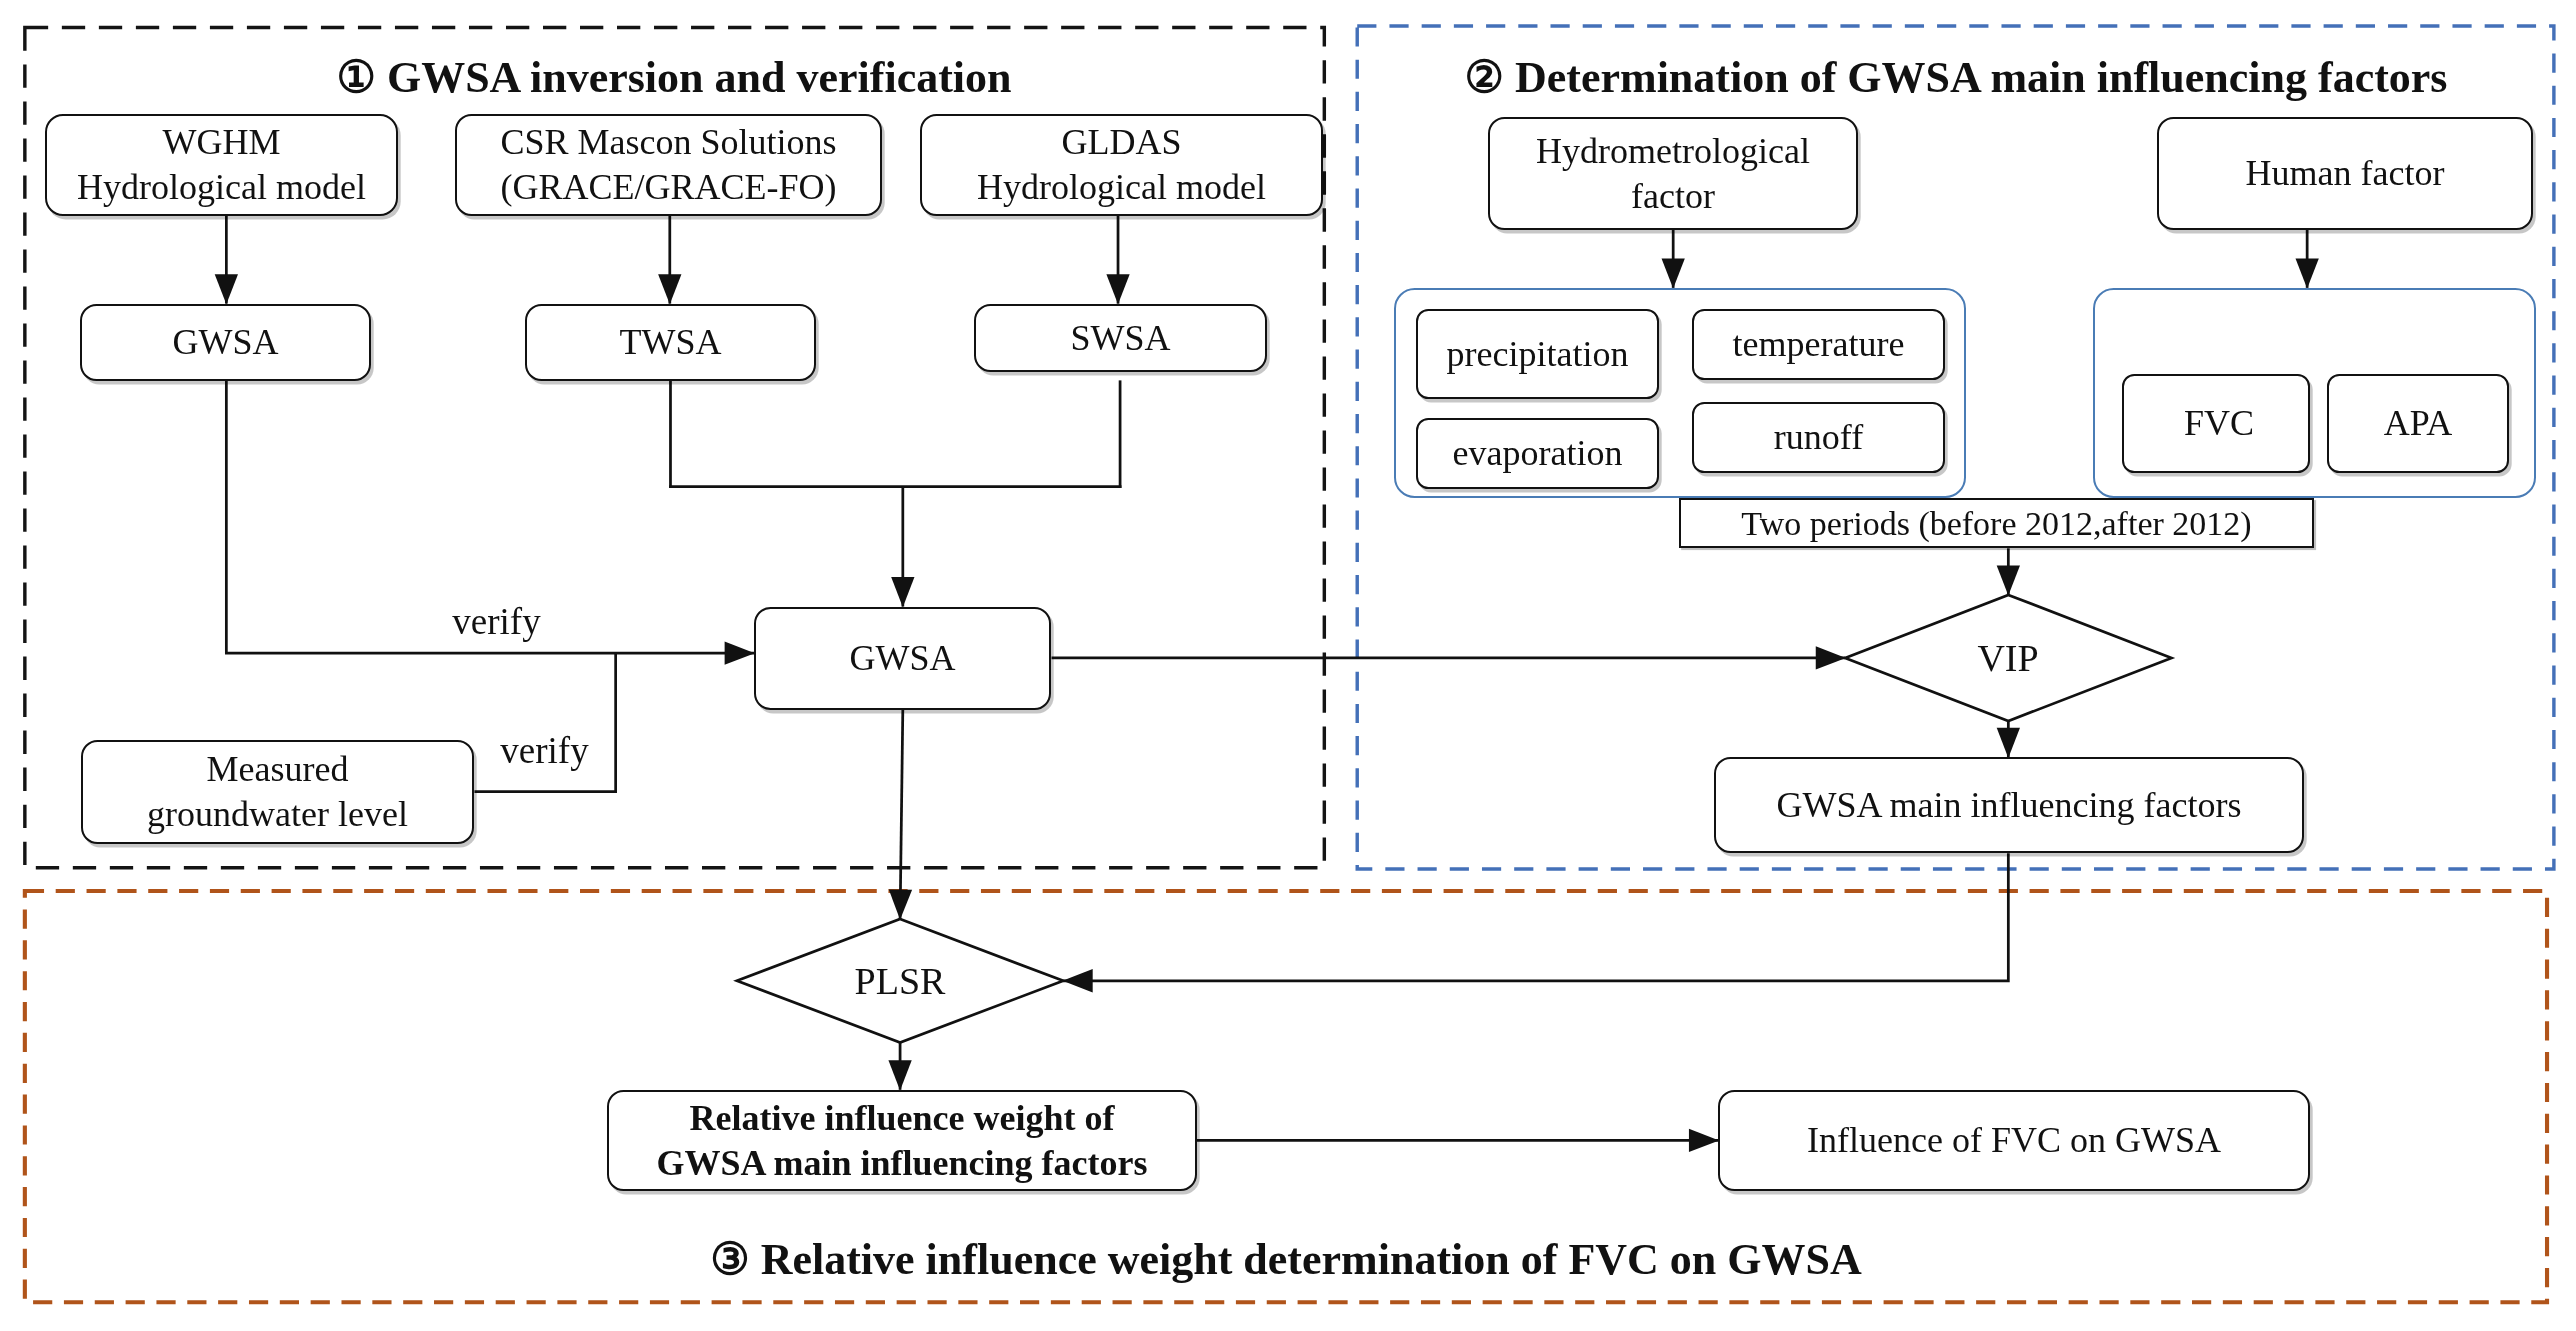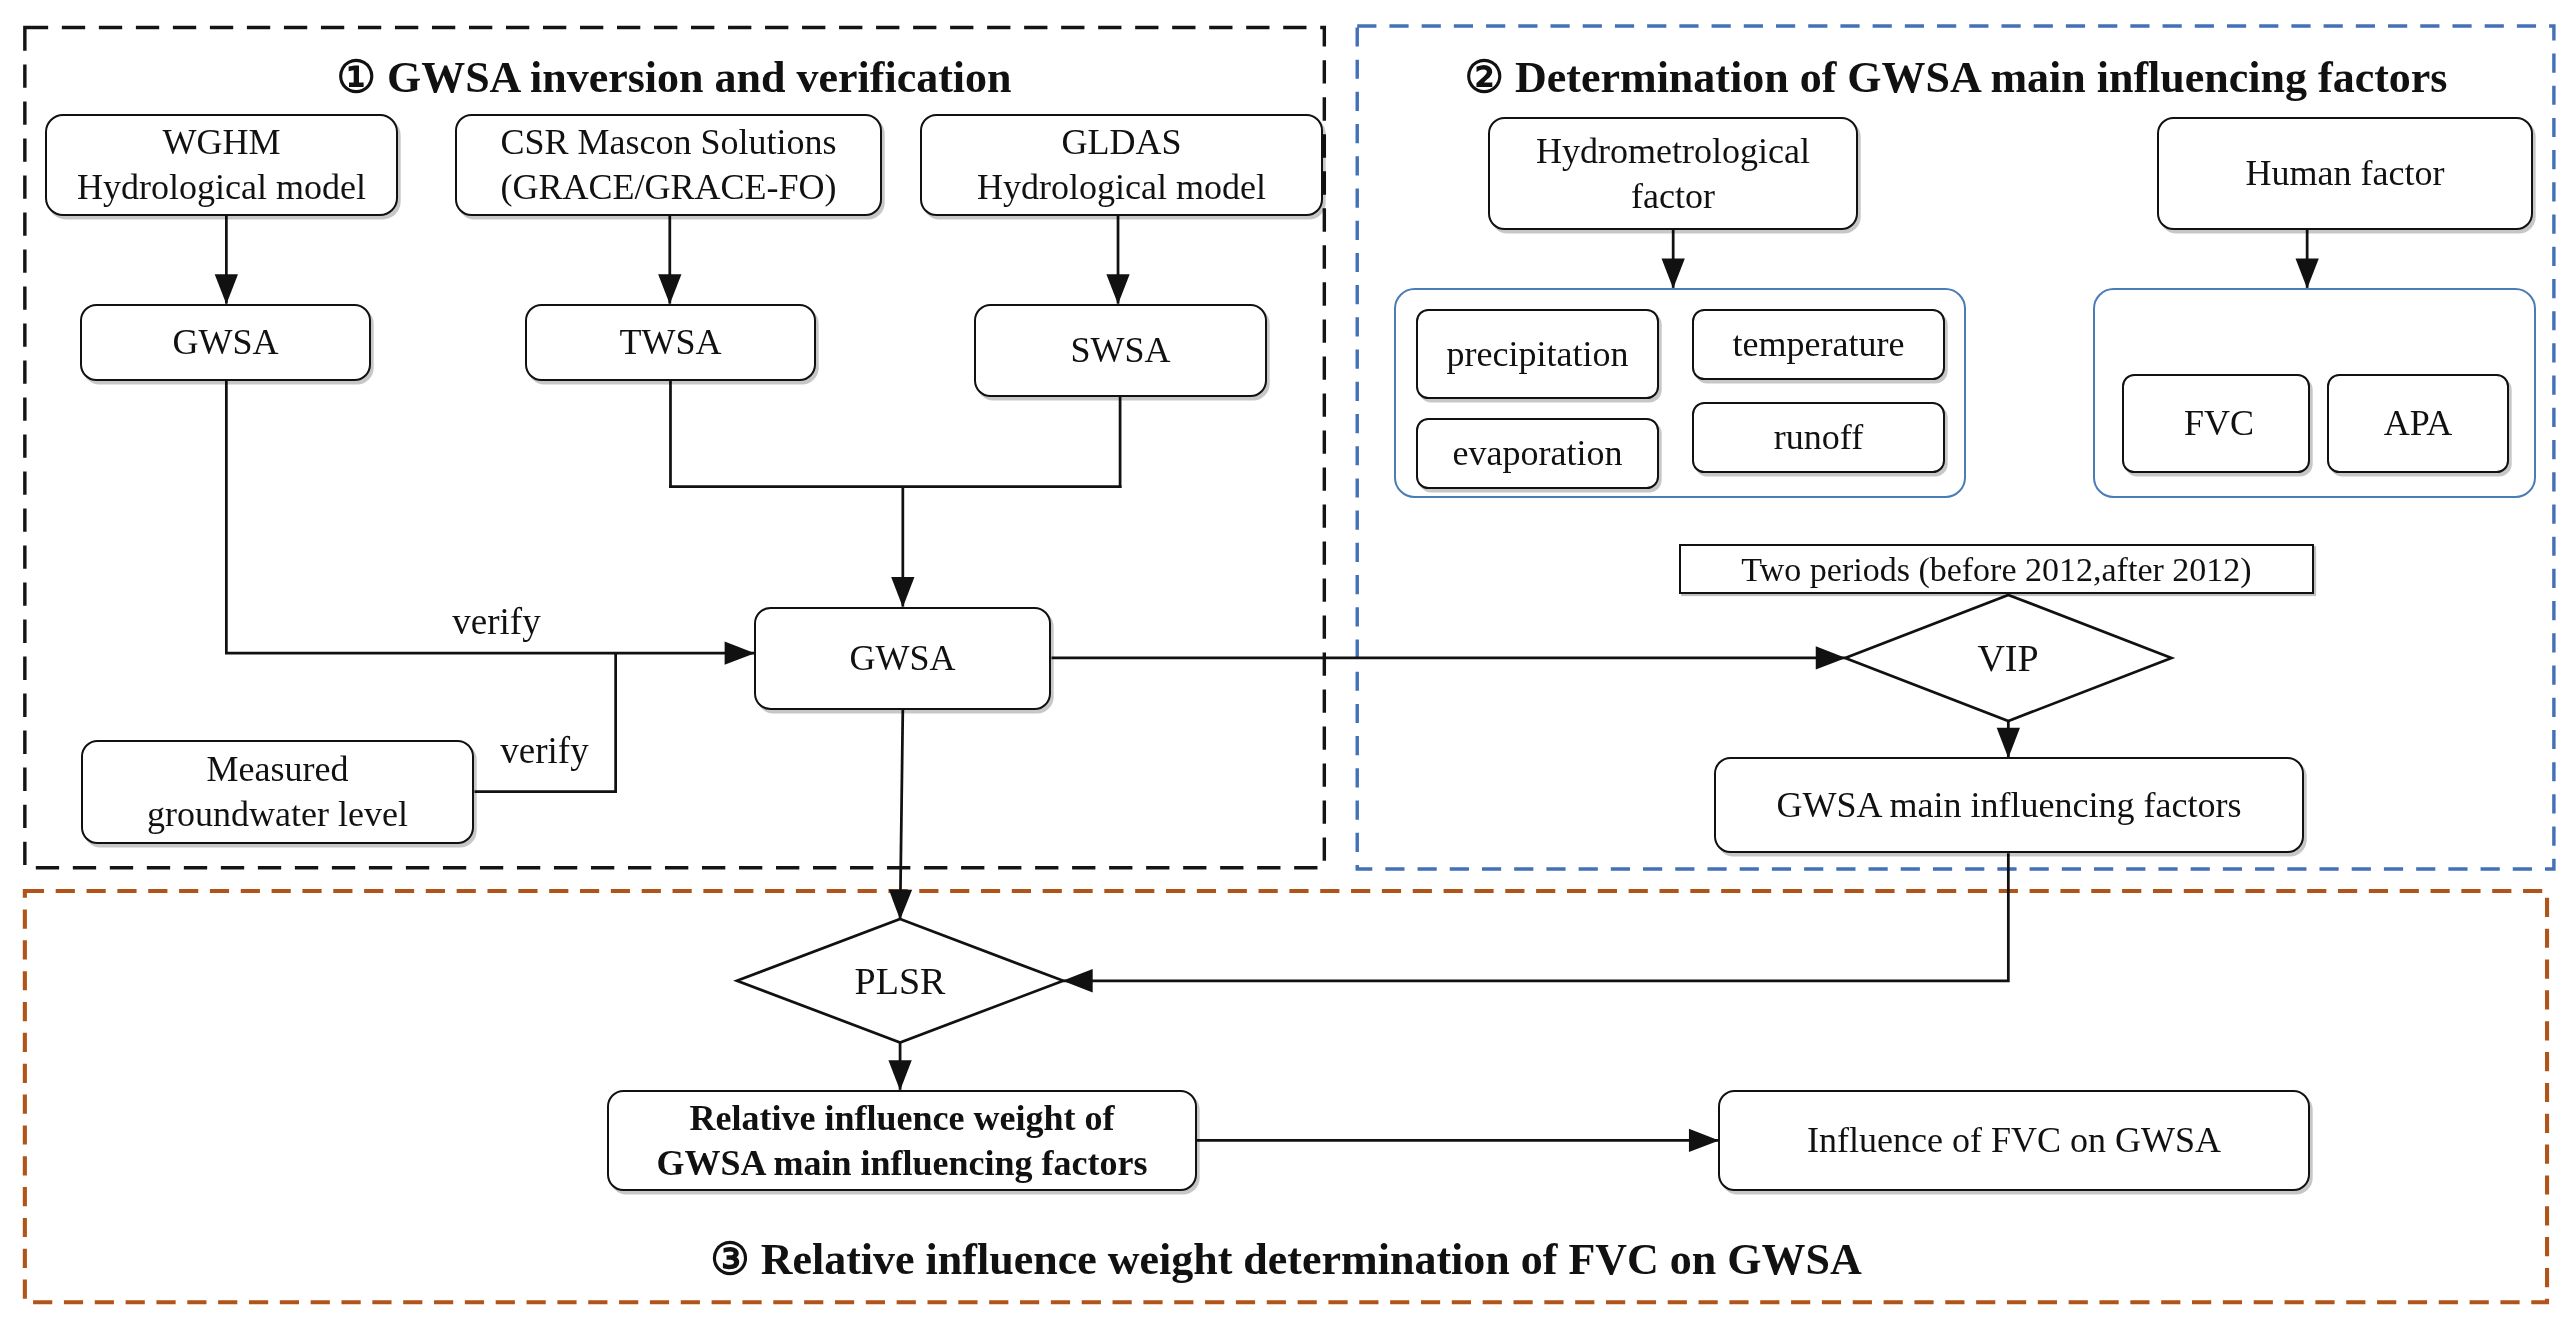--- a/index.html
+++ b/index.html
@@ -109,21 +109,21 @@
     <span>GLDAS</span>
     <span>Hydrological model</span>
   </div>
 
   <div class="node" style="left:80px;top:304px;width:291px;height:77px;">
     <span>GWSA</span>
   </div>
   <div class="node" style="left:525px;top:304px;width:291px;height:77px;">
     <span>TWSA</span>
   </div>
-  <div class="node" style="left:974px;top:304px;width:293px;height:93px;">
+  <div class="node" style="left:974px;top:304px;width:293px;height:68px;">
     <span>SWSA</span>
   </div>
 
   <div class="node" style="left:754px;top:607px;width:297px;height:103px;">
     <span>GWSA</span>
   </div>
 
   <div class="node" style="left:81px;top:740px;width:393px;height:104px;">
     <span>Measured</span>
     <span>groundwater level</span>
@@ -156,21 +156,21 @@
     <span>runoff</span>
   </div>
 
   <div class="node small" style="left:2122px;top:374px;width:188px;height:99px;padding-left:6px;">
     <span>FVC</span>
   </div>
   <div class="node small" style="left:2327px;top:374px;width:182px;height:99px;">
     <span>APA</span>
   </div>
 
-  <div class="node rect" style="left:1679px;top:498px;width:635px;height:50px;margin-top:46px;">
+  <div class="node rect" style="left:1679px;top:498px;width:635px;height:50px;">
     <span>Two periods (before 2012,after 2012)</span>
   </div>
 
   <div class="dlabel" style="left:1845px;top:639px;width:326px;">VIP</div>
 
   <div class="node" style="left:1714px;top:757px;width:590px;height:96px;">
     <span>GWSA main influencing factors</span>
   </div>
 
   <div class="dlabel" style="left:737px;top:962px;width:326px;">PLSR</div>

